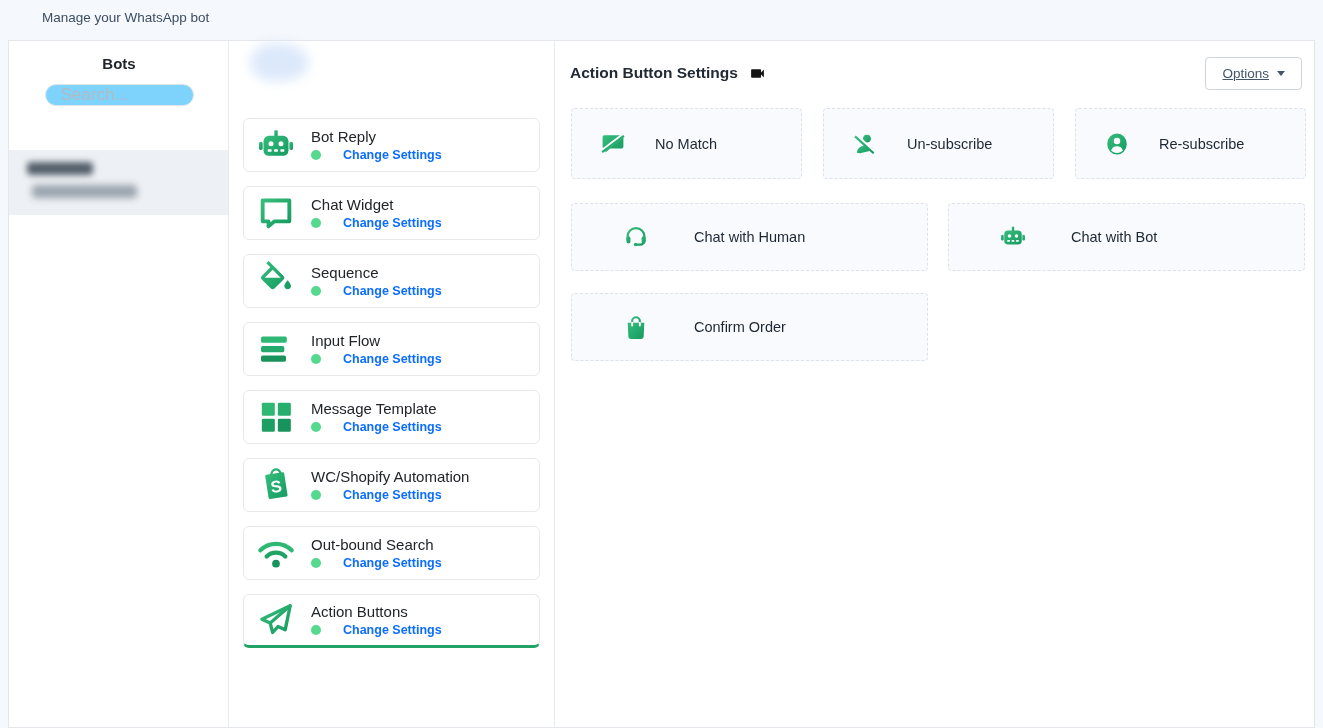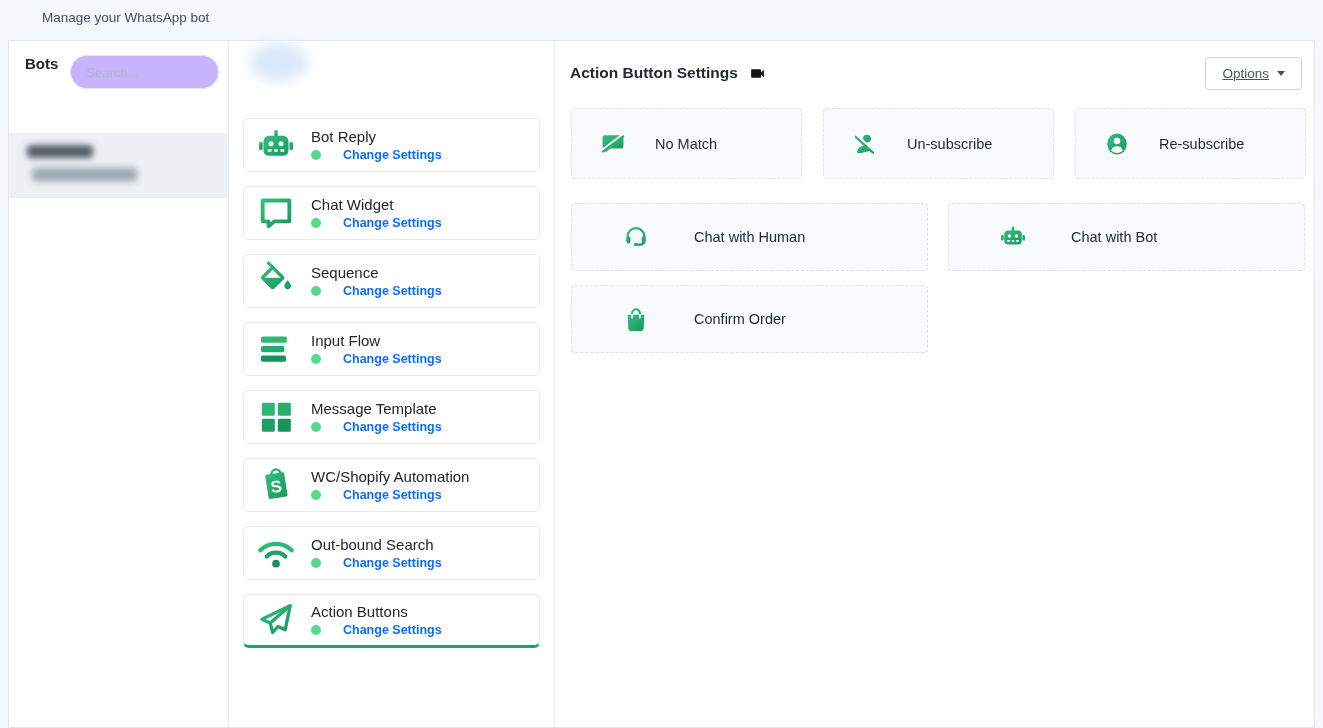--- a/index.html
+++ b/index.html
@@ -13,25 +13,25 @@
   .page-title {
     position:absolute; top:10px; left:14px;
     font-size:13.5px; color:#3d4e63;margin-left:28px;
   }
   .app {
     position:absolute; left:8px; top:40px; width:1307px; height:688px;
     background:#fff; border:1px solid #e3e7ec; display:flex;
   }
   
   .sidebar { width:220px; border-right:1px solid #e7eaee; position:relative; }
-  .sidebar-top { display:flex; padding:14px 15px 16px 16px; gap:12px; }
+  .sidebar-top { display:flex; align-items:center; padding:14px 15px 16px 16px; gap:12px;flex-direction:column; }
   .bots-heading { font-size:15px; font-weight:700; color:#212529; }
   .search-input {
     flex:1; width:149px; height:34px; border:1px solid #e0e4e9; border-radius:18px;
-    padding:0 15px; font-size:13px; color:#495057; outline:none; background:#c4b5fd;
+    padding:0 15px; font-size:17px; color:#495057; outline:none; background:#7dd3fc;
     font-family:"Liberation Sans",sans-serif;
   }
   .search-input::placeholder { color:#b3bac2; }
   .bot-item { margin-top:28px; height:65px; background:#edf0f4; position:relative; cursor:pointer; }
   .blur-line-1 {
     position:absolute; left:18px; top:12px; width:66px; height:13px;
     background:#545f6b; border-radius:4px; filter:blur(3px);
   }
   .blur-line-2 {
     position:absolute; left:23px; top:35px; width:105px; height:13px;
@@ -71,21 +71,21 @@
     font-family:"Liberation Sans",sans-serif;
     text-decoration:underline;
   }
   .caret-down {
     width:0; height:0; border-left:4px solid transparent; border-right:4px solid transparent;
     border-top:5px solid #42556b;
   }
   .action-row { position:absolute; left:16px; display:flex; }
   .row-1 { top:67px; gap:21px; }
   .row-2 { top:162px; gap:20px; }
-  .row-3 { top:244px; gap:20px; }
+  .row-3 { top:252px; gap:20px; }
   .action-card {
     background:#f8fafd; border:1px dashed #dbe2e9; border-radius:4px;
     display:flex; align-items:center; cursor:pointer;
   }
   .action-card.small { width:231px; height:71px; padding-left:28px; gap:29px; }
   .action-card.wide  { width:357px; height:68px; padding-left:50px; gap:44px; }
   .action-icon { width:26px; height:26px; flex:0 0 26px; }
   .wide .action-icon { width:28px; height:28px; flex:0 0 28px; }
   .action-icon svg { width:100%; height:100%; display:block; }
   .action-label { font-size:14.5px; color:#1c2733; }

